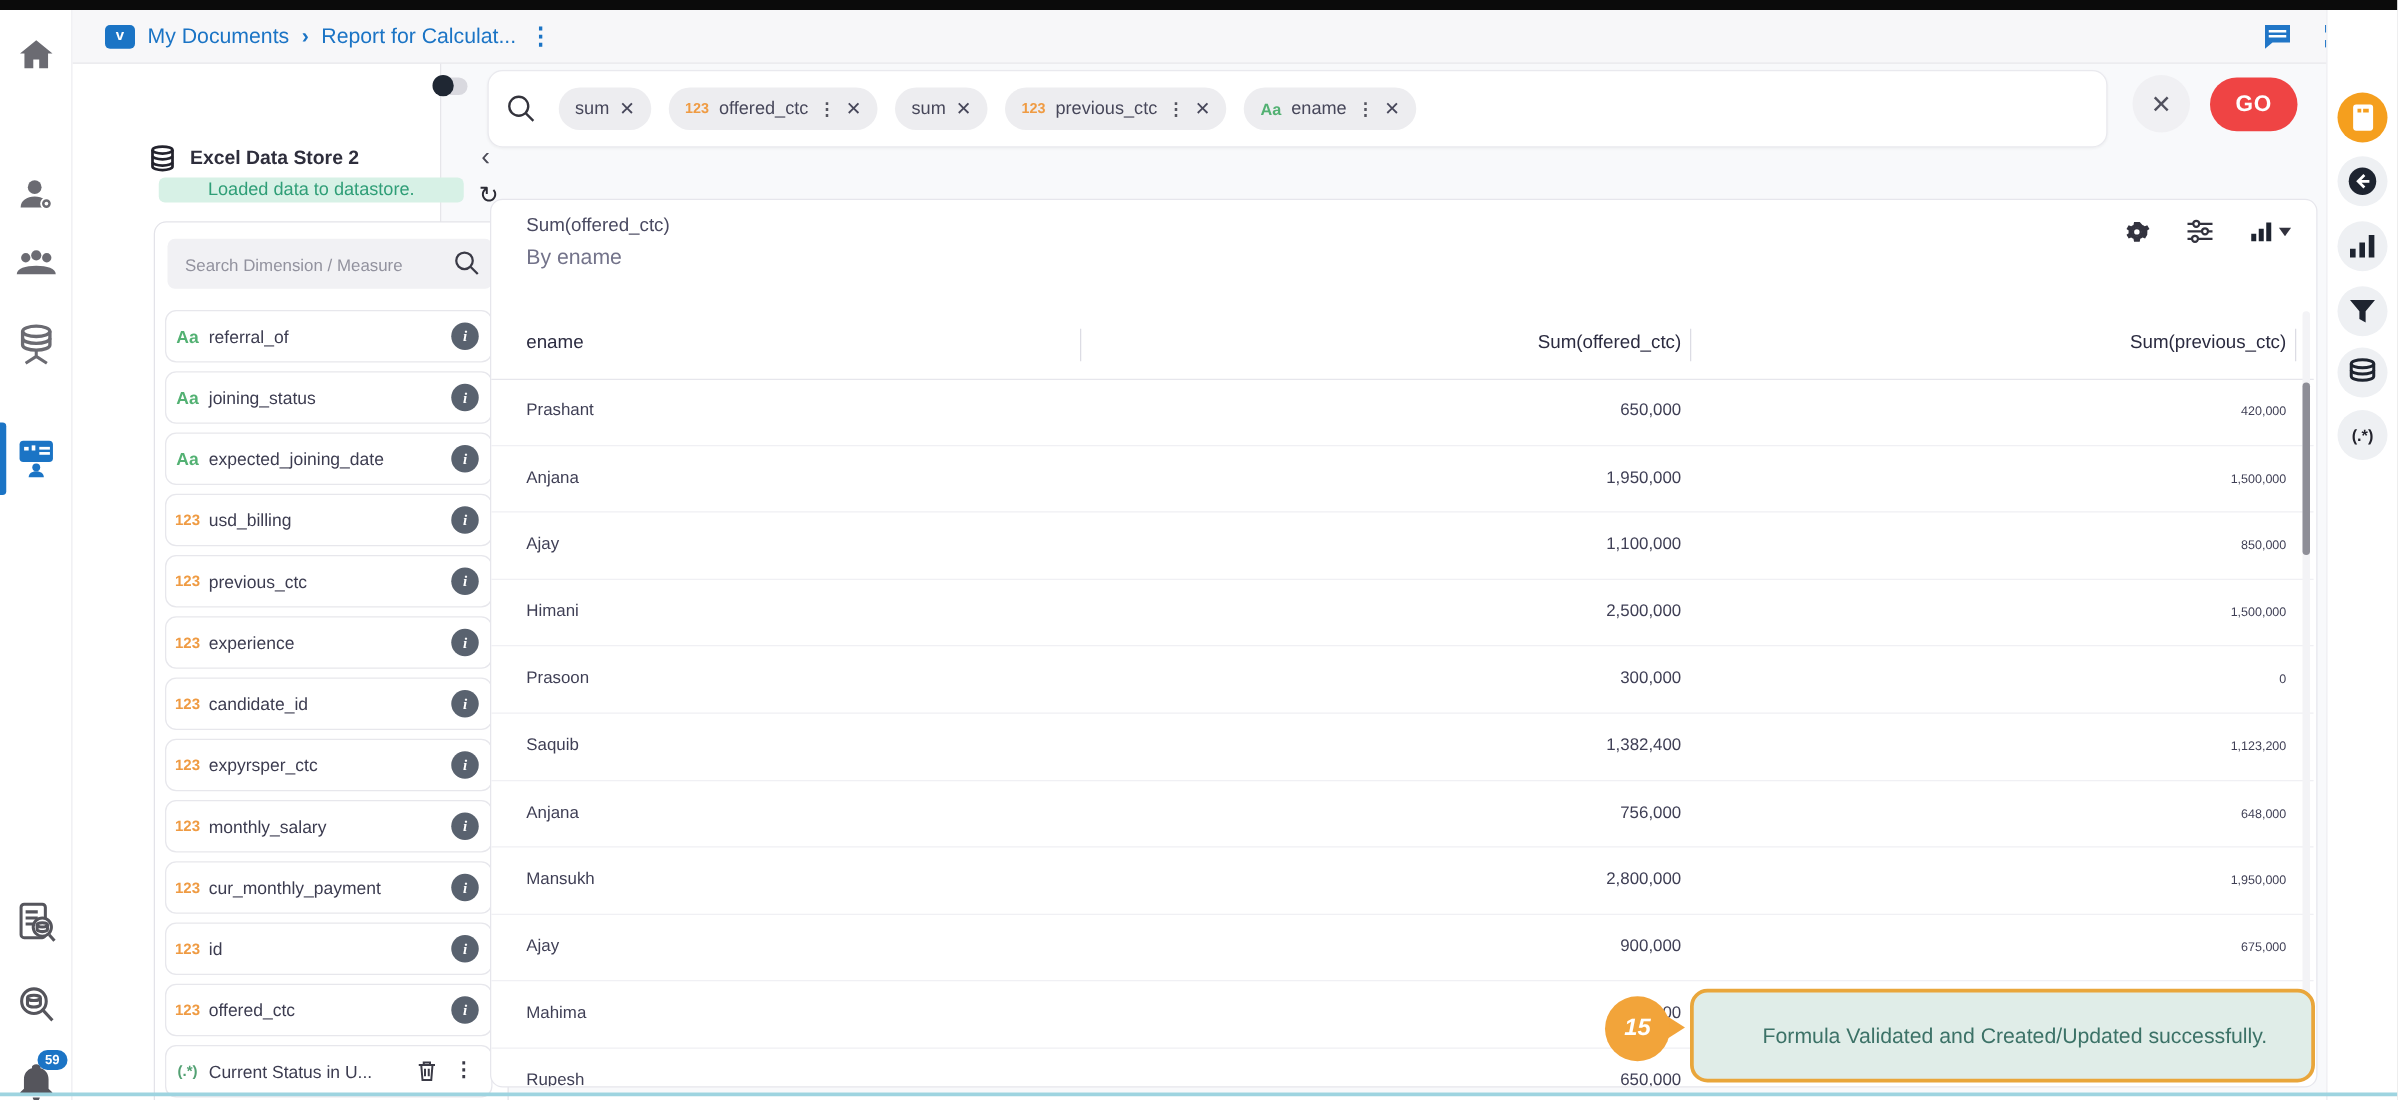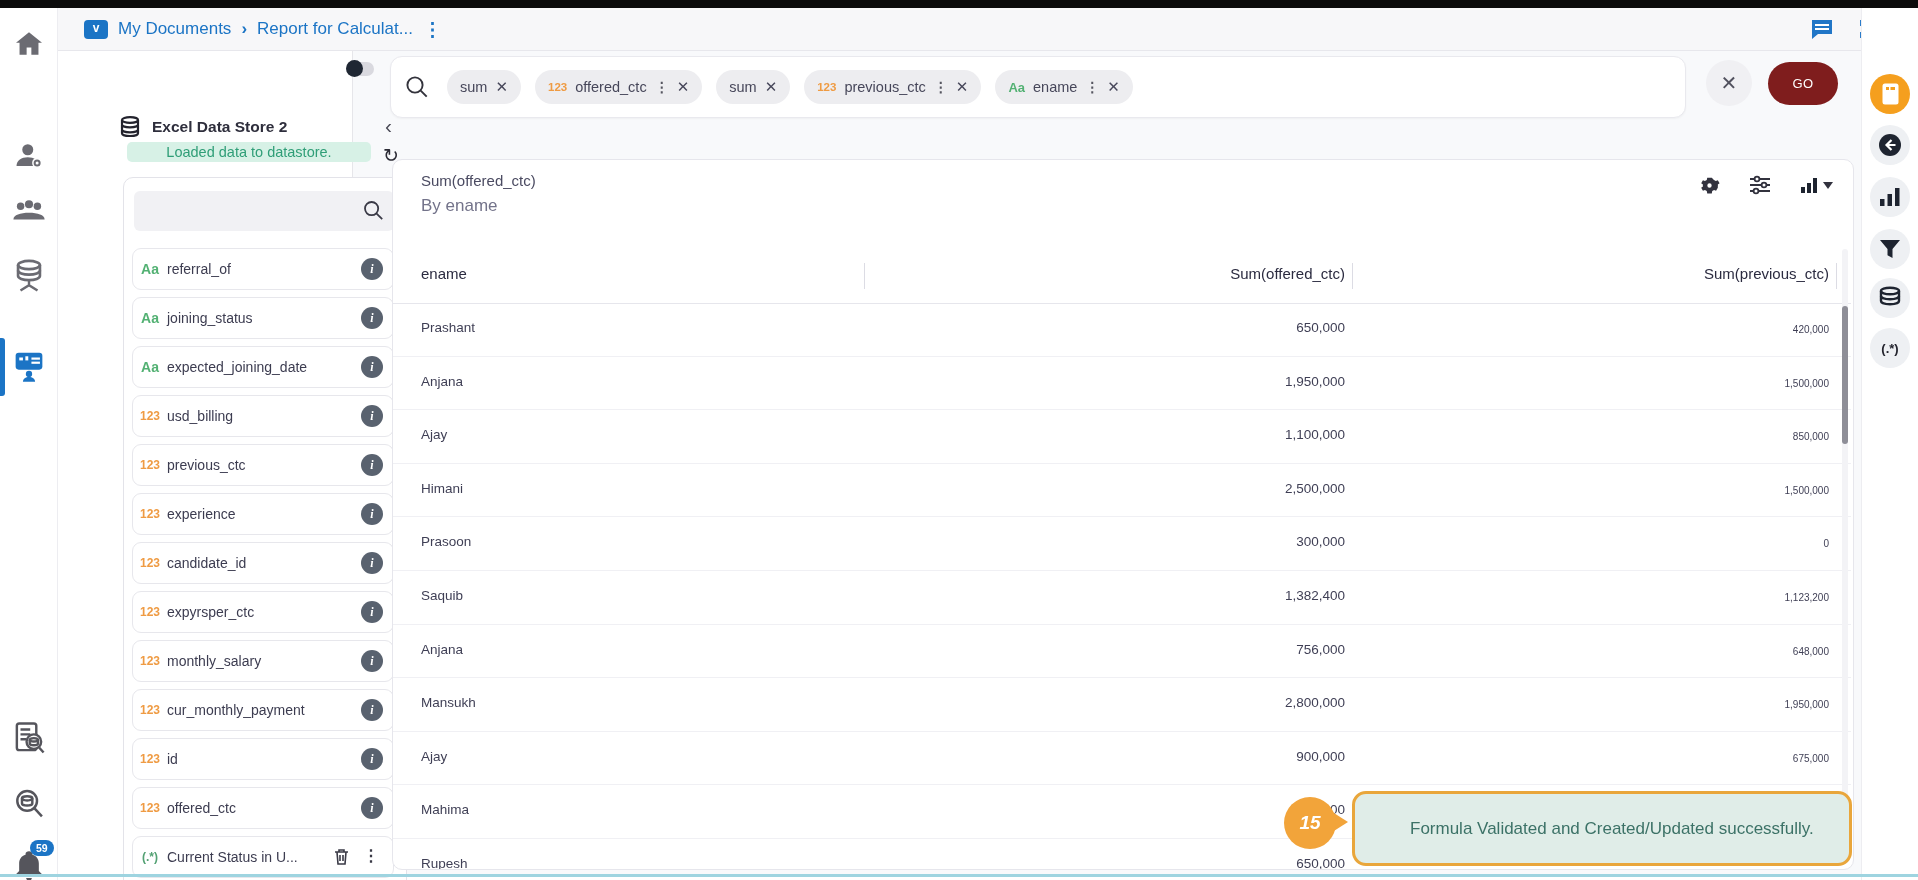--- a/index.html
+++ b/index.html
@@ -71,22 +71,22 @@
   .qb-inner{position:absolute;left:14px;top:0;height:60px;display:flex;align-items:center;gap:14px;}
   .chip{height:34px;background:#ededf0;border-radius:17px;display:flex;align-items:center;gap:8px;padding:0 13px;
         font-size:14.5px;color:#47475a;}
   .chip .pfx{font-weight:bold;}
   .chip .pfx.num{color:#ef9b43;font-size:11.5px;}
   .chip .pfx.text{color:#53b173;font-size:13px;}
   .chip .kebab{color:#55555f;font-size:14px;font-weight:bold;}
   .chip .x{color:#47475a;font-size:15px;}
   .clear-btn{left:1706px;top:60px;width:46px;height:46px;border-radius:50%;background:#f0f0f3;color:#51515e;
              font-size:20px;display:flex;align-items:center;justify-content:center;z-index:8;}
-  .go-btn{left:1768px;top:62px;width:70px;height:43px;border-radius:22px;background:#7f1d1d;color:#fff;
-          font-size:13px;font-weight:normal;letter-spacing:.5px;display:flex;align-items:center;justify-content:center;z-index:8;}
+  .go-btn{left:1768px;top:62px;width:70px;height:43px;border-radius:22px;background:#ef4444;color:#fff;
+          font-size:18px;font-weight:bold;letter-spacing:.5px;display:flex;align-items:center;justify-content:center;z-index:8;}
 
   
   .card{left:392px;top:159px;width:1460px;height:709px;background:#fff;border:1px solid #e6e6ec;border-radius:10px;z-index:9;}
   .card-title{position:absolute;left:28px;top:12px;font-size:15px;color:#4a4a61;}
   .card-sub{position:absolute;left:28px;top:36px;font-size:17px;color:#73738a;}
   .card-icons{position:absolute;right:20px;top:14px;display:flex;align-items:center;gap:28px;}
   .thead{position:absolute;left:0;top:89px;width:1458px;height:54px;border-bottom:1px solid #e6e6ec;}
   .thead .c0{position:absolute;left:28px;top:16px;font-size:15px;color:#2b2b40;}
   .thead .c1{position:absolute;right:506px;top:16px;font-size:15px;color:#2b2b40;}
   .thead .c2{position:absolute;right:22px;top:16px;font-size:15px;color:#2b2b40;}
@@ -258,20 +258,21 @@
           </svg>
       </span>
       <span class="t">Excel Data Store 2</span>
     </div>
     <span class="collapse">‹</span>
     <div class="banner">Loaded data to datastore.</div>
     <span class="refresh">↻</span>
 
     <div class="panel">
       <div class="srch">
+        <input type="text" placeholder="Search Dimension / Measure" style="">
         <span class="mag">
           <svg width="21" height="21" viewBox="0 0 21 21" fill="none" stroke="#3a3a46" stroke-width="1.8">
               <circle cx="8.6" cy="8.6" r="6.6"></circle>
               <path d="M13.6 13.6l5.6 5.6"></path>
             </svg>
         </span>
       </div>
       <div class="field-list" id="field-list">
           <div class="field-card">
             <span class="f-prefix text">Aa</span>

